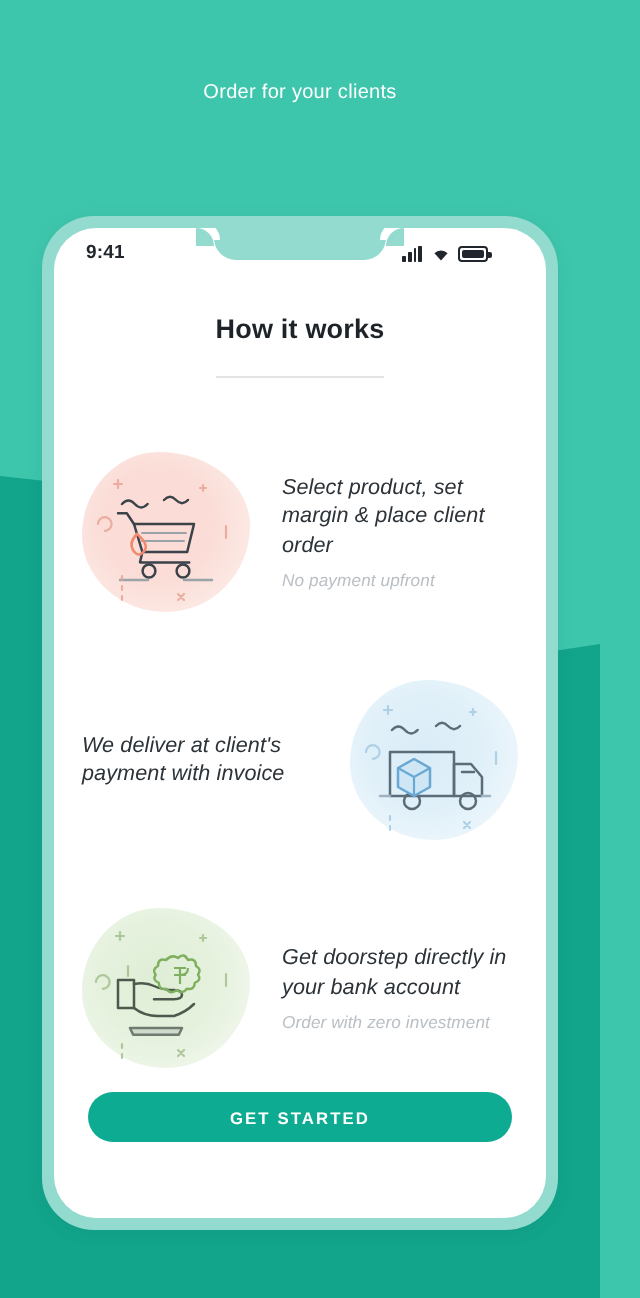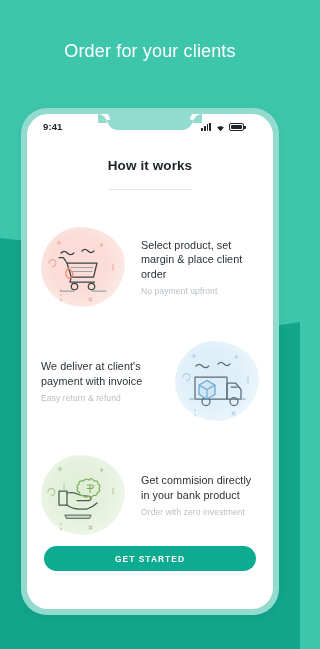--- a/index.html
+++ b/index.html
@@ -34,21 +34,21 @@
   .bg-wedge-right {
     position:absolute; right:0; top:322px; width:58px; height:16px;
     background:#12a58c;
     clip-path:polygon(0 55%,100% 0,100% 100%,0 100%);
   }
 
   
   #headline {
     position:absolute; top:41px; left:0; right:0;
     text-align:center; color:#ffffff;
-    font-size:18px; letter-spacing:.15px;
+    font-size:10px; letter-spacing:.15px;
   }
 
   
   #phone {
     position:absolute; left:21px; top:108px;
     width:258px; height:507px;
     background:#93dbce;
     border-radius:26px;
     padding:6px;
     box-shadow:0 2px 10px rgba(0,0,0,.06);
@@ -134,21 +134,21 @@
     transform:translate(-50%,-50%);
     border-radius:46% 54% 50% 50% / 52% 46% 54% 48%;
     filter:blur(.3px);
   }
   .blob.pink  { background:radial-gradient(circle at 45% 45%, #fbdcd6 0%, #fbdcd6 42%, #fce8e3 72%, #fdf1ee 100%); }
   .blob.blue  { background:radial-gradient(circle at 45% 45%, #daecf7 0%, #e0f0f9 45%, #ecf6fb 75%, #f5fafd 100%); }
   .blob.green { background:radial-gradient(circle at 45% 45%, #dfeed6 0%, #e5f1dd 45%, #eef6e9 75%, #f6faf3 100%); }
 
   .art-svg { position:relative; z-index:2; width:96px; height:96px; }
 
-  .step-text { flex:1 1 auto; padding:0 6px 0 10px; }
+  .step-text { flex:1 1 auto; padding:0 6px 0 10px;font-style:italic; }
   .step.reverse .step-text { padding:0 10px 0 6px; }
   .step-title {
     font-size:10.8px; line-height:14.5px; color:#2b3238;
     letter-spacing:.05px;
   }
   .step-sub {
     margin-top:5px;
     font-size:8.6px; color:#b9bfc4; letter-spacing:.05px;
   }
 
@@ -265,21 +265,20 @@
               <path d="M66 24 h3 M67.5 22.5 v3"></path>
               <path d="M79 44 v6"></path>
               <path d="M14 44 a3.4 3.4 0 1 1 3.4 3.4"></path>
               <path d="M26 76 v2 M26 81 v2"></path>
               <path d="M63 79 l3 3 M66 79 l-3 3"></path>
             </g>
           </svg>
         </div>
         <div class="step-text">
           <div class="step-title">We deliver at client's payment with invoice</div>
-          <div class="step-sub">Easy return &amp; refund</div>
         </div>
       </div>
 
       <div class="step">
         <div class="step-art">
           <div class="blob green"></div>
           <svg class="art-svg" viewBox="0 0 96 96">
             <g fill="none" stroke="#4b5a4c" stroke-width="1.25" stroke-linecap="round" stroke-linejoin="round">
               <path d="M24 44 h8 v14 h-8 Z"></path>
               <path d="M32 46 q6 -1 10 1 q4 2 10 2 q4 0 4 2.4 q0 2.2 -4 2.2 h-10"></path>
@@ -295,21 +294,21 @@
               <path d="M65 23 h3 M66.5 21.5 v3"></path>
               <path d="M78 41 v6"></path>
               <path d="M13 45 a3.4 3.4 0 1 1 3.4 3.4"></path>
               <path d="M26 76 v2 M26 81 v2"></path>
               <path d="M54 79 l3 3 M57 79 l-3 3"></path>
               <path d="M29 37 v5"></path>
             </g>
           </svg>
         </div>
         <div class="step-text">
-          <div class="step-title">Get commision directly in your bank product</div>
+          <div class="step-title">Get doorstep directly in your bank account</div>
           <div class="step-sub">Order with zero investment</div>
         </div>
       </div>
 
     </div>
 
     <div id="cta-wrap">
       <button id="cta-button">GET STARTED</button>
     </div>
 

